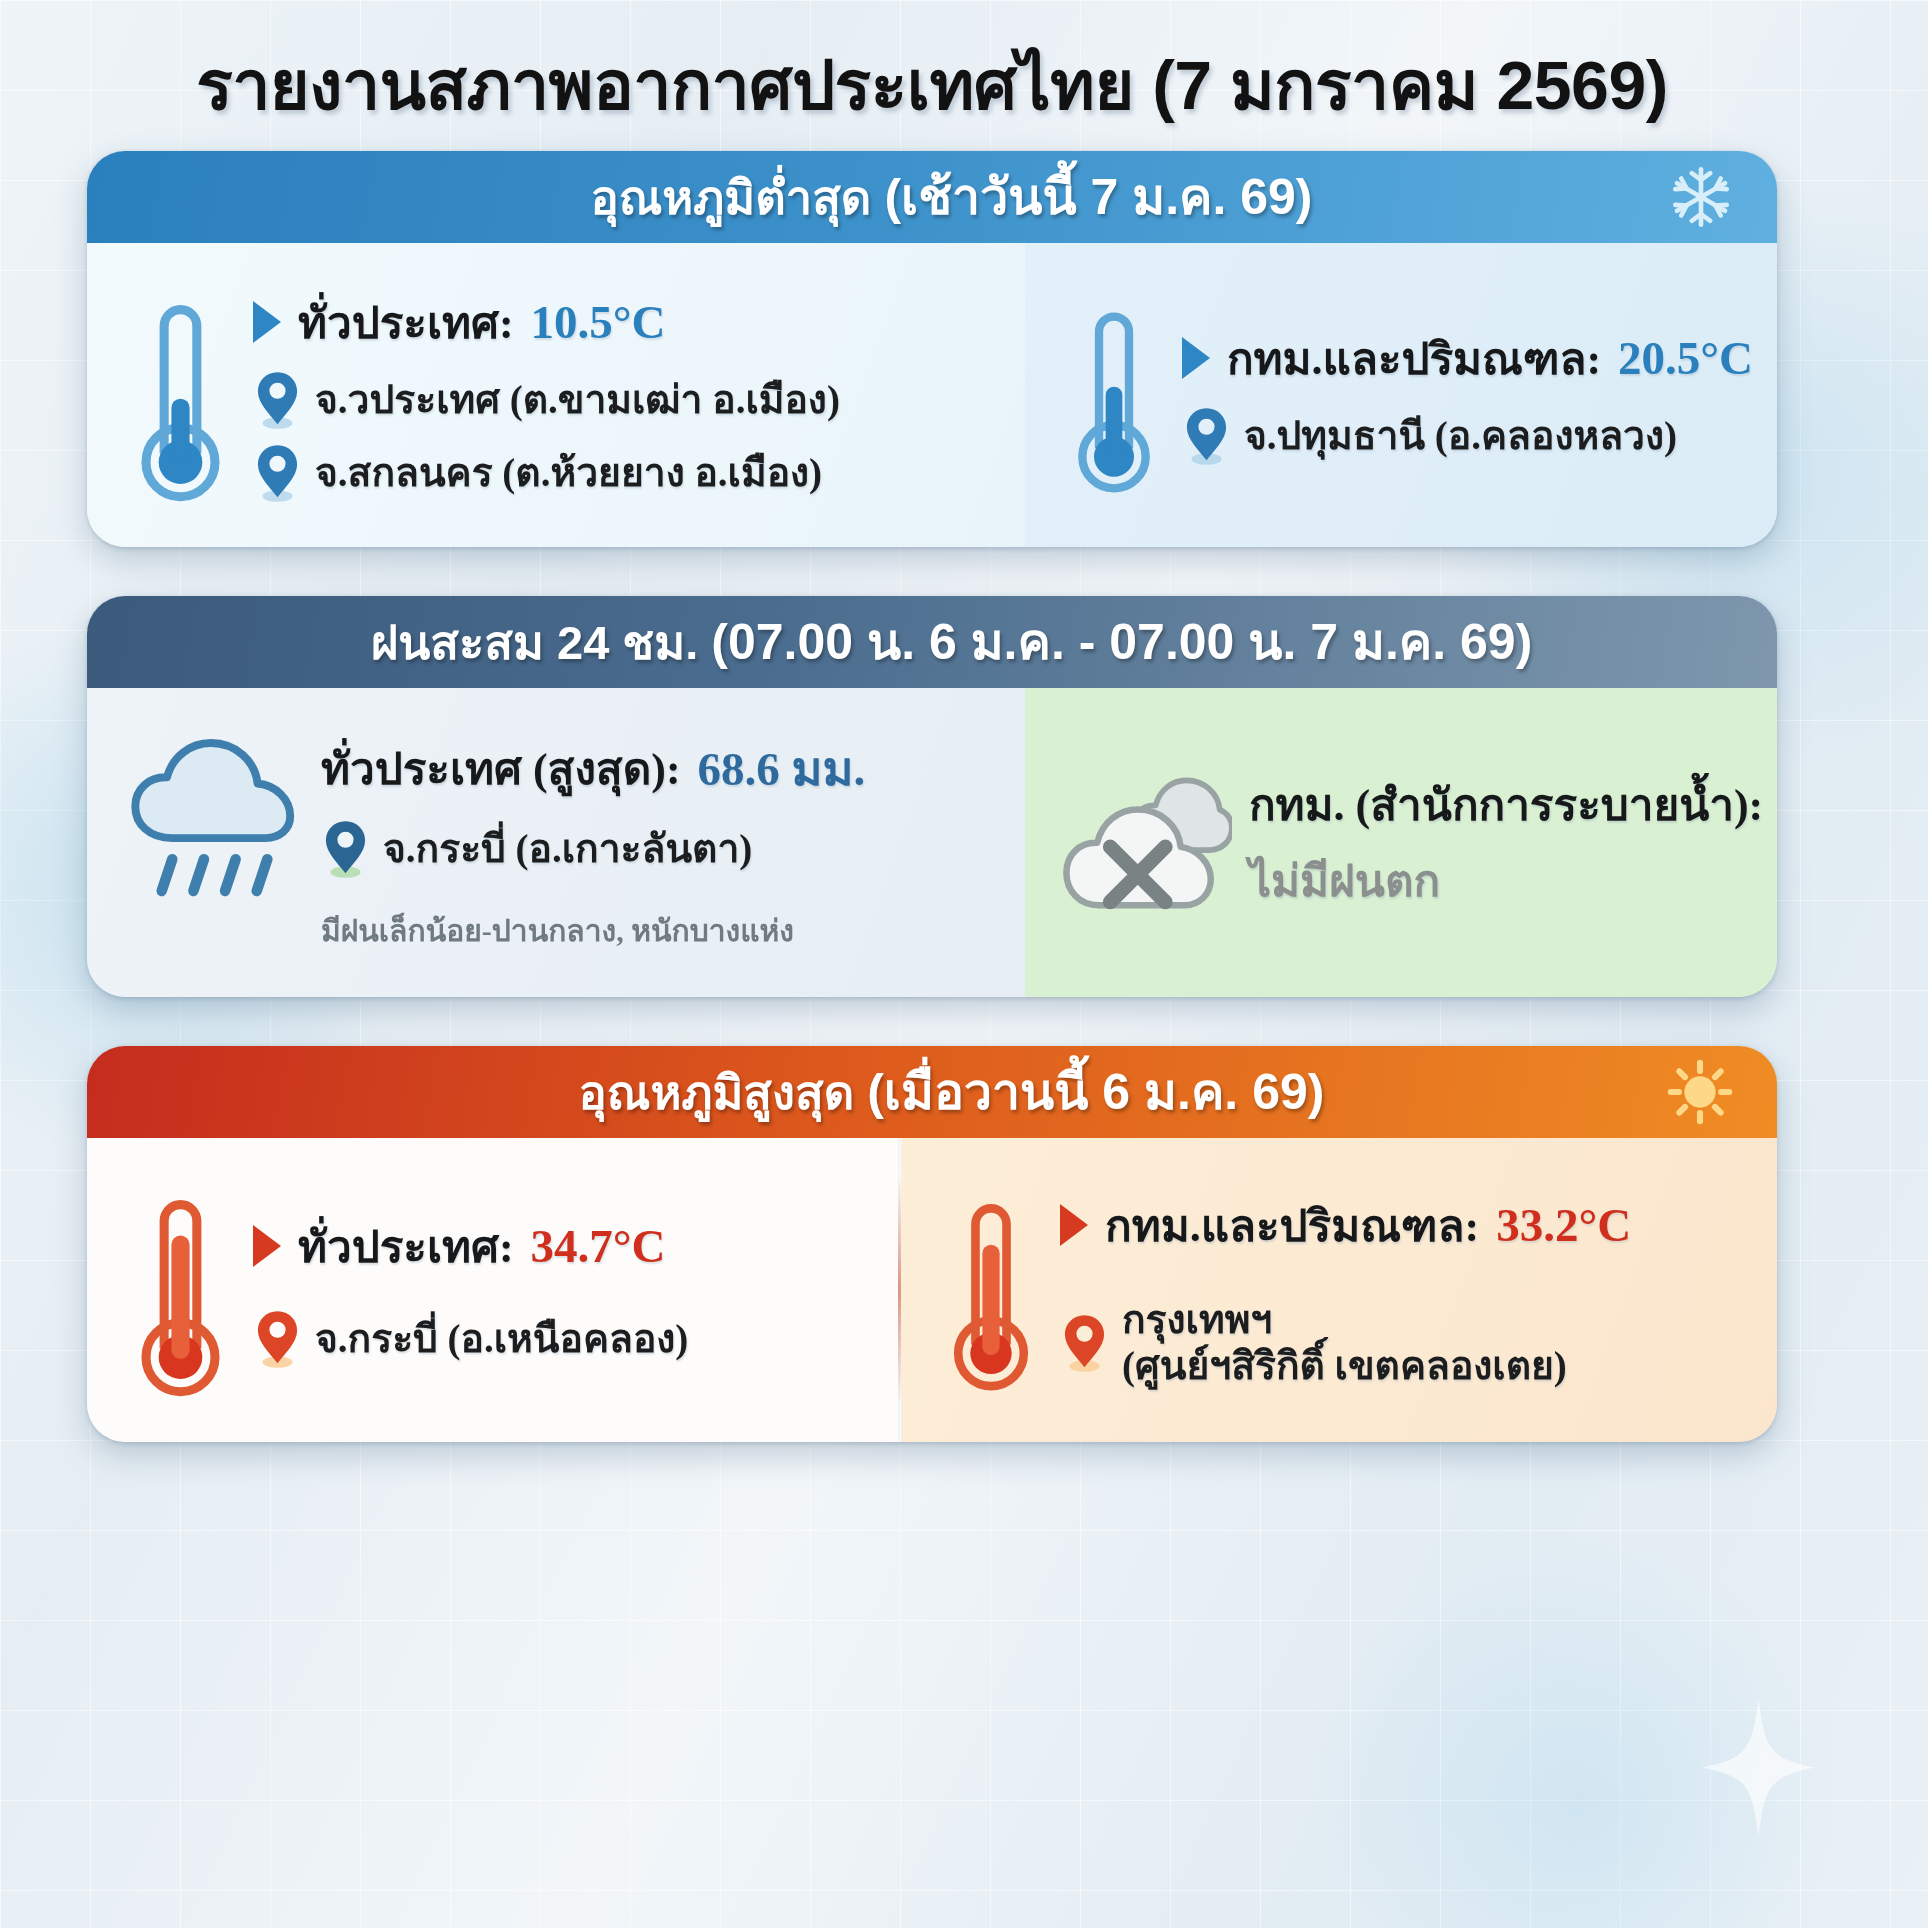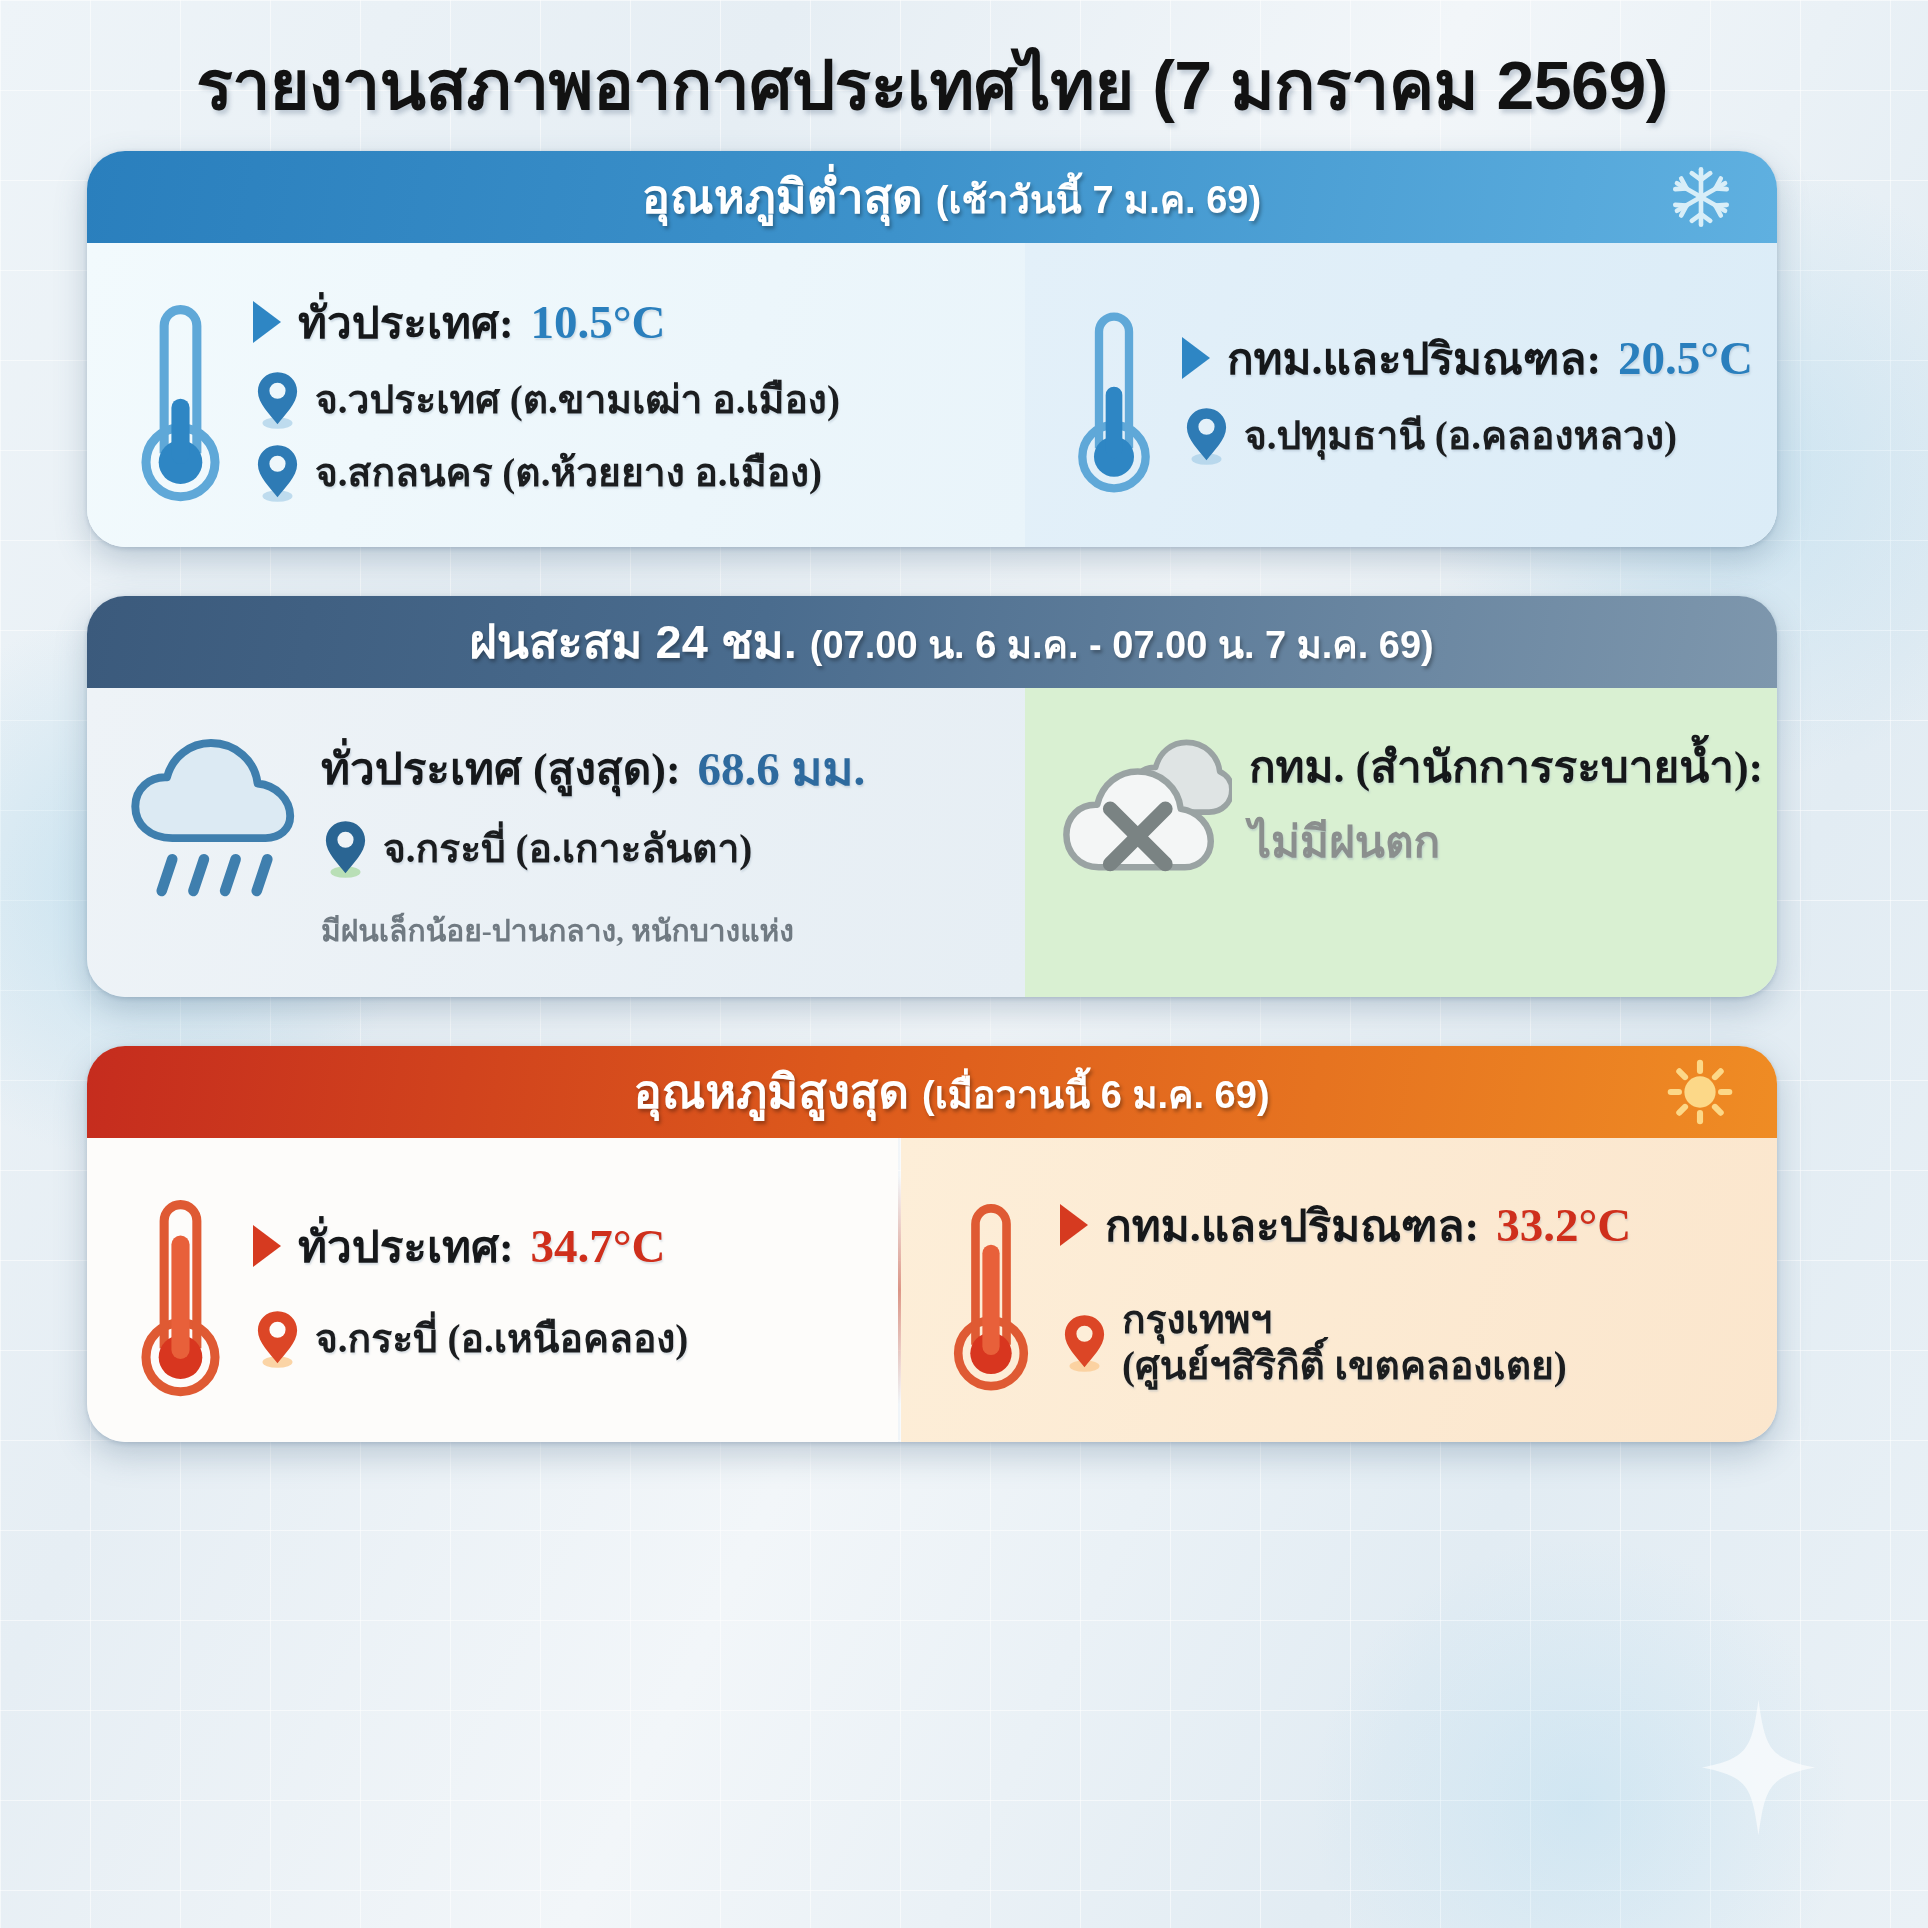--- a/index.html
+++ b/index.html
@@ -40,21 +40,21 @@
     box-shadow:0 13px 32px rgba(70,100,130,.28), 0 1.9px 4.7px rgba(70,100,130,.22);
   }
   .card-head{
     position:relative; height:92px; display:flex; align-items:center; justify-content:center;padding-left:39px;
   }
   .card-head .head-text{
     color:#ffffff; font-weight:bold; font-size:47px; line-height:1;
     text-shadow:1.9px 2.8px 3.8px rgba(0,0,0,.30);
     display:flex; align-items:baseline; gap:13px; white-space:nowrap;
   }
-  .card-head .head-sub{ font-size:38px; font-weight:bold; }
+  .card-head .head-sub{ font-size:50px; font-weight:bold; }
   .head-icon{ position:absolute; right:43px; top:50%; transform:translateY(-50%); }
 
   .card-body{ display:flex;font-family:Liberation Serif, serif; }
   .panel{ position:relative; display:flex; align-items:center; gap:17px; padding:43px 38px; }
   .divider{ width:2.8px; align-self:stretch; margin:38px 0;
             background:linear-gradient(to bottom, rgba(90,140,180,0), rgba(90,140,180,.55), rgba(90,140,180,0)); }
 
   .rows{ display:flex; flex-direction:column; gap:13px; }
   .row-main{ display:flex; align-items:center; gap:17px; }
   .arrow{ width:0;height:0; border-top:21px solid transparent; border-bottom:21px solid transparent; }
@@ -235,21 +235,21 @@
               <circle cx="20" cy="18" r="7" fill="#eef3f7"></circle>
             </svg>
             <span class="loc-text">จ.กระบี่ (อ.เกาะลันตา)</span>
           </div>
           <div class="note">มีฝนเล็กน้อย-ปานกลาง, หนักบางแห่ง</div>
         </div>
       </div>
 
       <div class="divider"></div>
 
-      <div class="panel p-right" style="">
+      <div class="panel p-right" style="align-items:center">
         <span class="icon-wrap">
           <svg width="169" height="146" viewBox="0 0 104 90">
             <path d="M58 50 C49 50 43 44 43 36 C43 28 49 22 57 22.5 C59.5 13 67 7 76 7 C87 7 95.5 15 96.5 25 C101 27 104 31 104 36 C104 44 98 50 90 50 Z" fill="#dfe4e4" stroke="#9aa3a3" stroke-width="3.5" stroke-linejoin="round"></path>
             <path d="M22 84 C10 84 2 75 2 64 C2 53 10 45 21 45.5 C24 33 34 25 46 25 C60 25 71 35 72.5 48 C83 49.5 91 58 91 68 C91 77 84 84 75 84 Z" fill="#f4f6f6" stroke="#9aa3a3" stroke-width="4" stroke-linejoin="round"></path>
             <g stroke="#7a8383" stroke-width="9" stroke-linecap="round">
               <line x1="29" y1="48" x2="63" y2="82"></line>
               <line x1="63" y1="48" x2="29" y2="82"></line>
             </g>
           </svg>
         </span>

